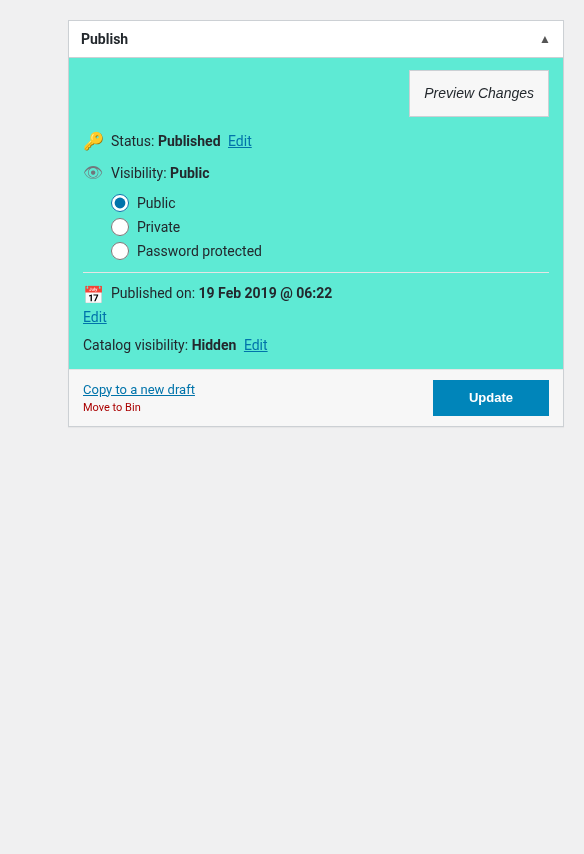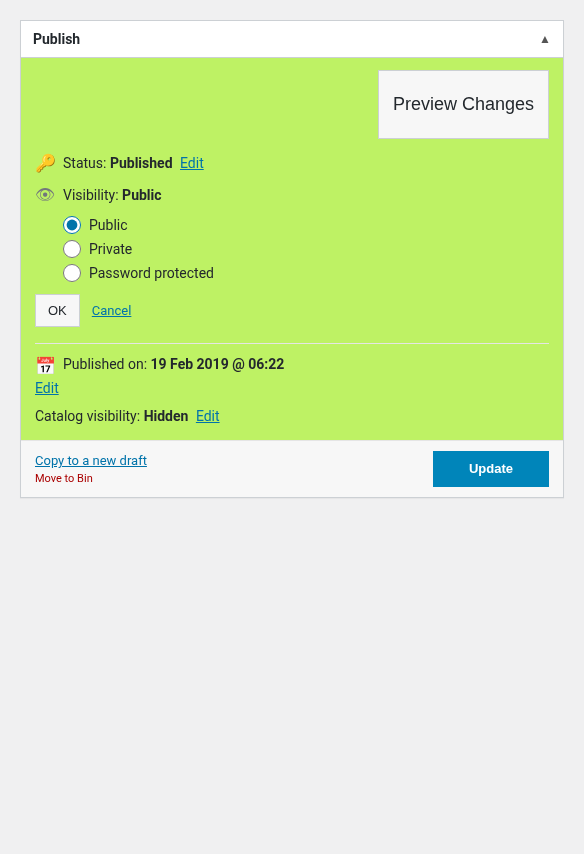--- a/index.html
+++ b/index.html
@@ -7,24 +7,25 @@
       font-family: -apple-system, BlinkMacSystemFont, "Segoe UI", Roboto, sans-serif;
       font-size: 14px;
       background: #f0f0f1;
       display: flex;
       justify-content: center;
       align-items: flex-start;
       padding: 20px;
       min-height: 100vh;
     }
     .publish-box {
-      background: #bef264;
+      background: #5eead4;
       border: 1px solid #ccd0d4;
       width: 584px;
       box-shadow: 0 1px 1px rgba(0,0,0,.04);
+      margin-left: 48px;
     }
     .publish-header {
       display: flex;
       justify-content: space-between;
       align-items: center;
       padding: 10px 12px;
       border-bottom: 1px solid #ccd0d4;
       background: #fff;
     }
     .publish-title {
@@ -41,24 +42,25 @@
     }
     .preview-row {
       display: flex;
       justify-content: flex-end;
       margin-bottom: 14px;
     }
     .preview-btn {
       background: #f7f7f7;
       border: 1px solid #ccd0d4;
       color: #23282d;
-      padding: 20px 14px;
-      font-size: 18px;
+      padding: 12px 14px;
+      font-size: 14px;
       cursor: pointer;
       line-height: 1.5;
+      font-style: italic;
     }
 
     .info-row {
       display: flex;
       align-items: center;
       margin-bottom: 12px;
       gap: 8px;
       color: #23282d;
     }
     .info-icon {
@@ -233,24 +235,20 @@
           <input type="radio" name="visibility" style="">
           <span>Private</span>
         </label>
         <label class="radio-option">
           <input type="radio" name="visibility" style="">
           <span>Password protected</span>
         </label>
       </div>
     </div>
 
-    <div class="ok-cancel-row">
-      <button class="ok-btn">OK</button>
-      <a class="cancel-link">Cancel</a>
-    </div>
 
     <hr class="divider">
 
     <div class="publish-date-section">
       <div class="publish-date-row">
         <span class="info-icon calendar-icon">📅</span>
         <span class="info-label">
           <span>Published on:</span>
           <strong>19 Feb 2019 @ 06:22</strong>
         </span>

